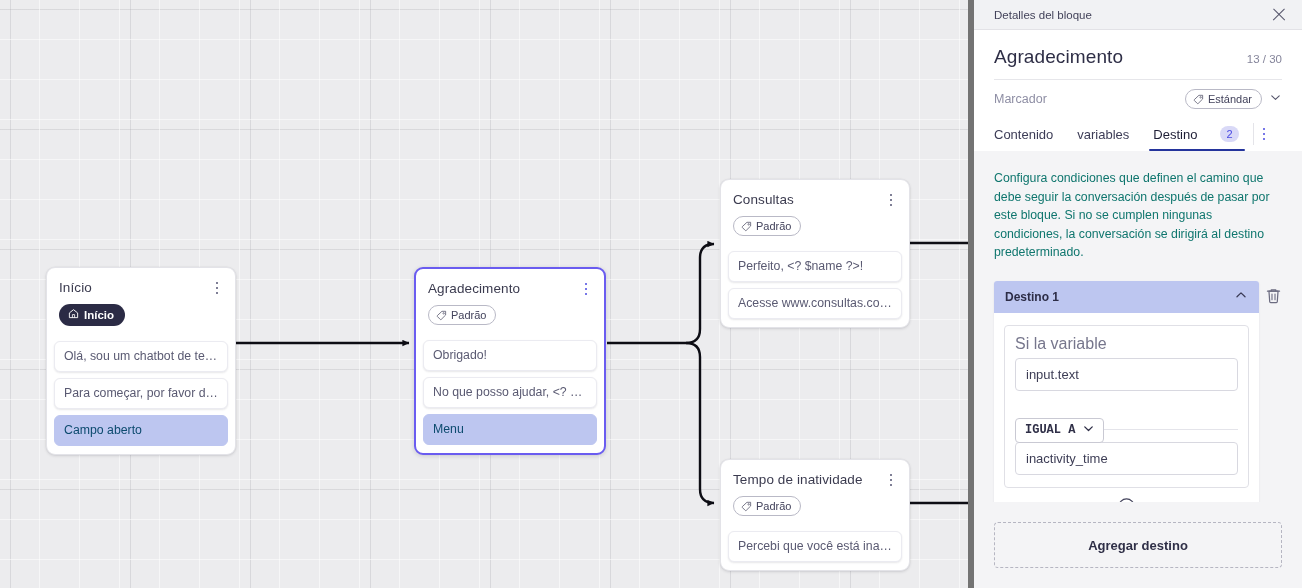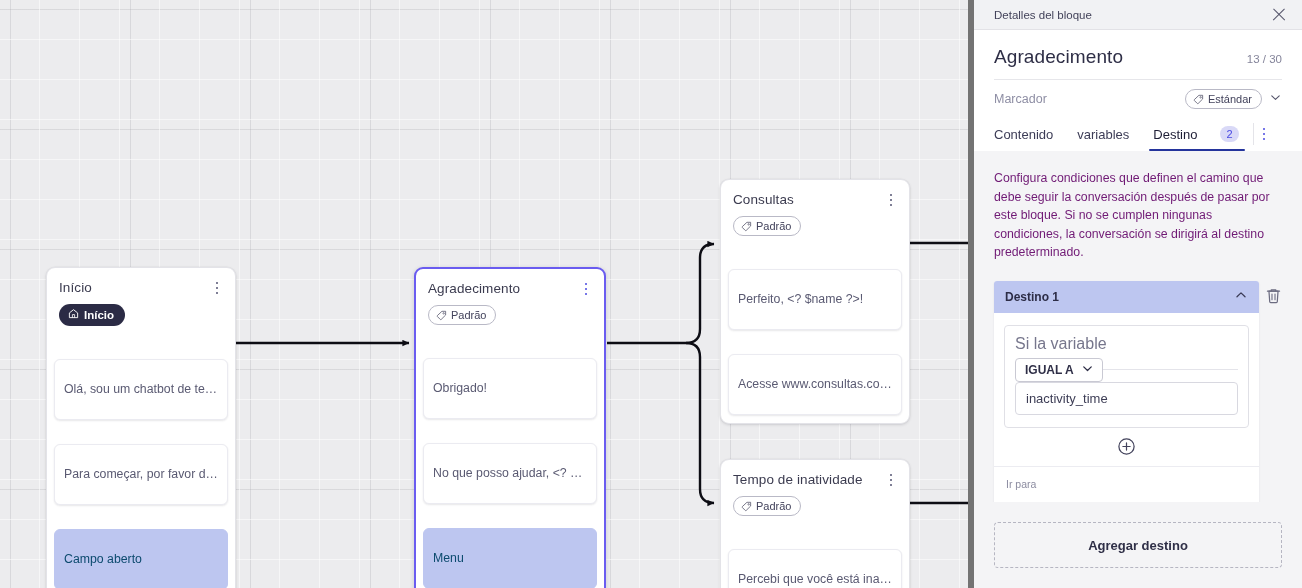--- a/index.html
+++ b/index.html
@@ -75,22 +75,22 @@
     font-size: 11.5px; font-weight: 700; line-height: 13px;
   }
 
   .node-body { padding: 0 7px 8px 7px; }
   .msg {
     background: #ffffff;
     border: 1px solid #ebebf1;
     border-radius: 6px;
     box-shadow: 0 1px 2px rgba(20,20,40,.10);
     font-size: 12.3px; color: #5a5a72;
-    padding: 22px 9px;
-    margin-top: 24px;
+    padding: 7px 9px;
+    margin-top: 6px;
     line-height: 15px;
     white-space: nowrap; overflow: hidden; text-overflow: ellipsis;
   }
   .msg.accent {
     background: #bdc6f0;
     border-color: #bdc6f0;
     color: #0c4a6e;
     box-shadow: none;
   }
 
@@ -153,21 +153,21 @@
   .tab-badge {
     background: #d9d9f7; color: #4a4ae3;
     font-size: 11px; border-radius: 9px;
     padding: 1px 6px; line-height: 14px;
   }
   .tabs-kebab { margin-left: auto; position: relative; top: -1px; }
   .tabs-sep { position: absolute; right: 28px; top: 4px; bottom: 6px; width: 1px; background: #e4e4e9; }
 
   .panel-body { padding: 18px 20px 0 20px; flex: 1; overflow: hidden; }
   .desc {
-    font-size: 12.3px; line-height: 18.5px; color: #701a75;
+    font-size: 12.3px; line-height: 18.5px; color: #0f766e;
     margin-bottom: 19px;
   }
 
   .dest-wrap { display: flex; align-items: flex-start; gap: 6px; }
   .dest-card {
     flex: 1;
     background: #ffffff;
     border-radius: 3px;
     box-shadow: 0 1px 2px rgba(20,20,40,.10);
     overflow: hidden;
@@ -190,21 +190,21 @@
   .cond-label { font-size: 16px; color: #76768c; margin-bottom: 5px; }
   .cond-input {
     width: 100%;
     border: 1px solid #d8d8e0; border-radius: 4px;
     background: #fff;
     font-family: "Liberation Sans", sans-serif;
     font-size: 13px; color: #3d3d55;
     padding: 8px 10px;
     outline: none;
   }
-  .cond-mid { position: relative; height: 22px; margin: 0 0 2px 0; }
+  .cond-mid { position: relative; height: 22px; margin: 27px 0 2px 0; font-family: Liberation Mono, monospace; }
   .cond-mid-line { position: absolute; left: 0; right: 0; top: 11px; height: 1px; background: #e4e4ea; }
   .op-select {
     position: relative; z-index: 2;
     display: inline-flex; align-items: center; gap: 7px;
     border: 1px solid #c9c9d3; border-radius: 4px;
     background: #fff; padding: 3px 8px 3px 9px;
     font-size: 12px; font-weight: 700; color: #2f2f47;
     cursor: pointer;
   }
   .add-cond { display: flex; justify-content: center; padding: 9px 0 10px 0; }
@@ -416,20 +416,21 @@
             <span class="dest-head-label">Destino 1</span>
             <span>
               <svg width="14" height="14" viewBox="0 0 16 16" fill="none">
                 <path d="M3.4 10 8 5.6 12.6 10" stroke="#3a3a55" stroke-width="1.45" stroke-linecap="round" stroke-linejoin="round"></path>
               </svg>
             </span>
           </div>
 
           <div class="cond-box">
             <div class="cond-label">Si la variable</div>
+            <input class="cond-input" type="text" value="input.text" style="">
             <div class="cond-mid">
               <div class="cond-mid-line"></div>
               <span class="op-select">
                 <span>IGUAL A</span>
                 <span>
                   <svg width="13" height="13" viewBox="0 0 16 16" fill="none">
                     <path d="M3.4 6 8 10.4 12.6 6" stroke="#2f2f47" stroke-width="1.6" stroke-linecap="round" stroke-linejoin="round"></path>
                   </svg>
                 </span>
               </span>

